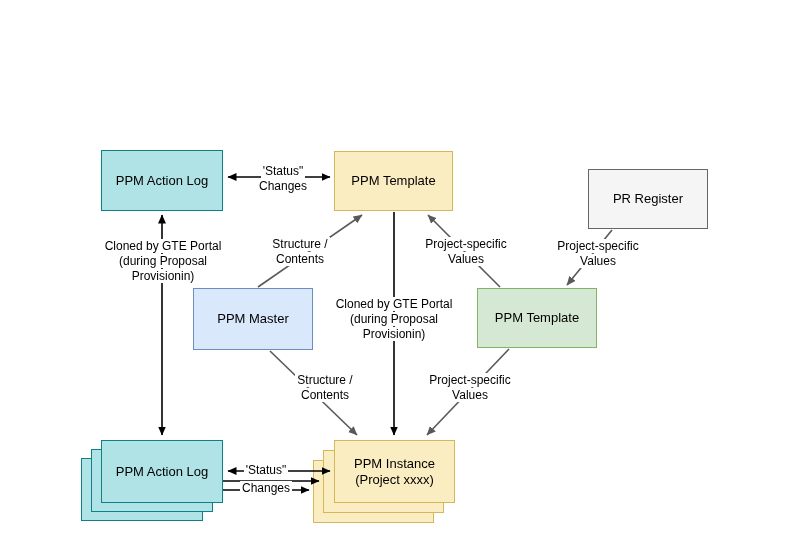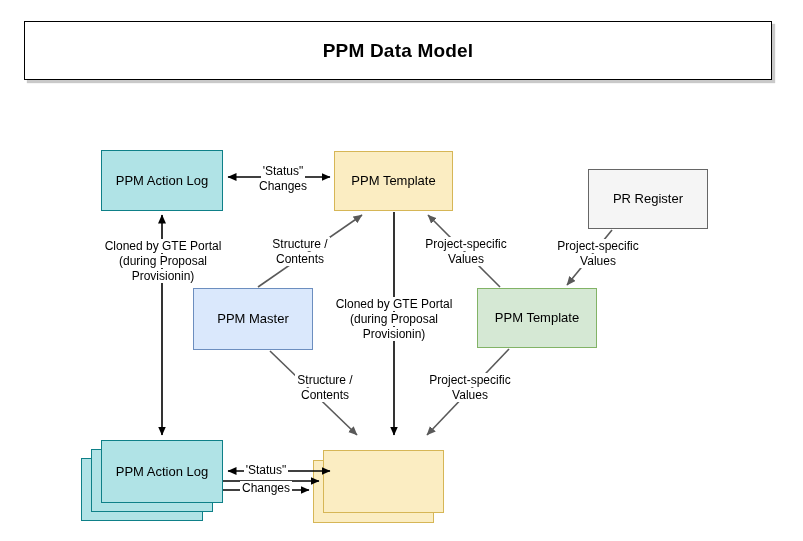--- a/index.html
+++ b/index.html
@@ -29,23 +29,20 @@
   .edge-label .ln{display:block;}
   .edge-label .ln>span{background:#fff;padding:0 2px;}
   svg.arrows{position:absolute;left:0;top:0;z-index:4;}
   .node{z-index:3;}
 </style>
 </head>
 <body>
 
 <div id="canvas">
 
-  <div class="title-box">
-    <h1>PPM Data Model</h1>
-  </div>
 
   <svg class="arrows" width="803" height="541">
     <defs>
       <marker id="mb" markerUnits="userSpaceOnUse" markerWidth="12" markerHeight="10" refX="8.5" refY="4" orient="auto-start-reverse">
         <path d="M0,0 L9,4 L0,8 z" fill="#000"></path>
       </marker>
       <marker id="mg" markerUnits="userSpaceOnUse" markerWidth="12" markerHeight="10" refX="8.5" refY="4" orient="auto-start-reverse">
         <path d="M0,0 L9,4 L0,8 z" fill="#595959"></path>
       </marker>
     </defs>
@@ -92,20 +89,26 @@
   </div>
 
   <div class="node teal" style="left:81px;top:458px;width:122px;height:63px;z-index:1;"></div>
   <div class="node teal" style="left:91px;top:449px;width:122px;height:63px;z-index:2;"></div>
   <div class="node teal" style="left:101px;top:440px;width:122px;height:63px;">
     <span>PPM Action Log</span>
   </div>
 
   <div class="node yellow" style="left:313px;top:460px;width:121px;height:63px;z-index:1;"></div>
   <div class="node yellow" style="left:323px;top:450px;width:121px;height:63px;z-index:2;"></div>
+  <div class="node yellow" style="left:334px;top:440px;width:121px;height:63px;">
+    <span>
+      <span class="ln" style="display:block">PPM Instance</span>
+      <span class="ln" style="display:block">(Project xxxx)</span>
+    </span>
+  </div>
 
   <div class="edge-label" style="left:243px;top:164px;width:80px;">
     <span class="ln"><span>'Status"</span></span>
     <span class="ln"><span>Changes</span></span>
   </div>
 
   <div class="edge-label" style="left:100px;top:239px;width:126px;">
     <span class="ln"><span>Cloned by GTE Portal</span></span>
     <span class="ln"><span>(during Proposal</span></span>
     <span class="ln"><span>Provisionin)</span></span>

